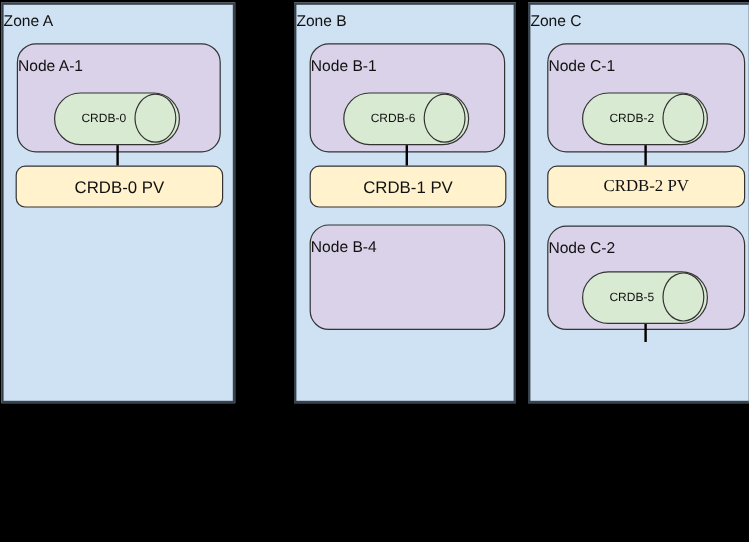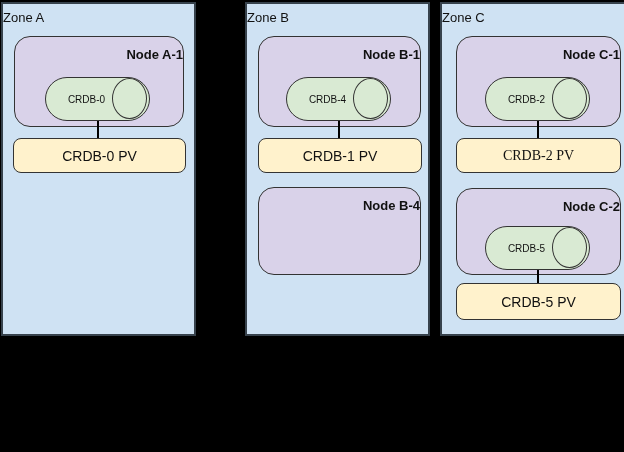--- a/index.html
+++ b/index.html
@@ -36,24 +36,23 @@
     background: var(--node-fill, #d9d2e9);
     border: 1.5px solid var(--shape-border, #333);
     border-radius: 16px;
     box-sizing: border-box;
   }
   .node-label {
     position: absolute;
     top: 10px;
     left: 0;
     width: 100%;
-    text-align: right;
+    text-align: left;
     font-size: 13px;
     color: var(--text, #111);
-    font-weight: bold;
   }
   .db {
     position: absolute;
     width: 105px;
     height: 44px;
     background: var(--db-fill, #d9ead3);
     border: 1.5px solid var(--shape-border, #333);
     border-radius: 22px;
     box-sizing: border-box;
   }
@@ -148,21 +147,21 @@
     </div>
   </div>
 
   <div class="zone zone-b">
     <div class="zone-label">Zone B</div>
 
     <div class="node node-1">
       <div class="node-label">Node B-1</div>
       <div class="db db-1">
         <div class="db-cap"></div>
-        <div class="db-label">CRDB-4</div>
+        <div class="db-label">CRDB-6</div>
       </div>
     </div>
 
     <div class="connector conn-1"></div>
 
     <div class="pv pv-1">
       <span>CRDB-1 PV</span>
     </div>
 
     <div class="node node-2">
@@ -190,18 +189,15 @@
     <div class="node node-2">
       <div class="node-label">Node C-2</div>
       <div class="db db-2">
         <div class="db-cap"></div>
         <div class="db-label">CRDB-5</div>
       </div>
     </div>
 
     <div class="connector conn-2"></div>
 
-    <div class="pv pv-2">
-      <span>CRDB-5 PV</span>
-    </div>
   </div>
 
 </div>
 
 </body></html>

